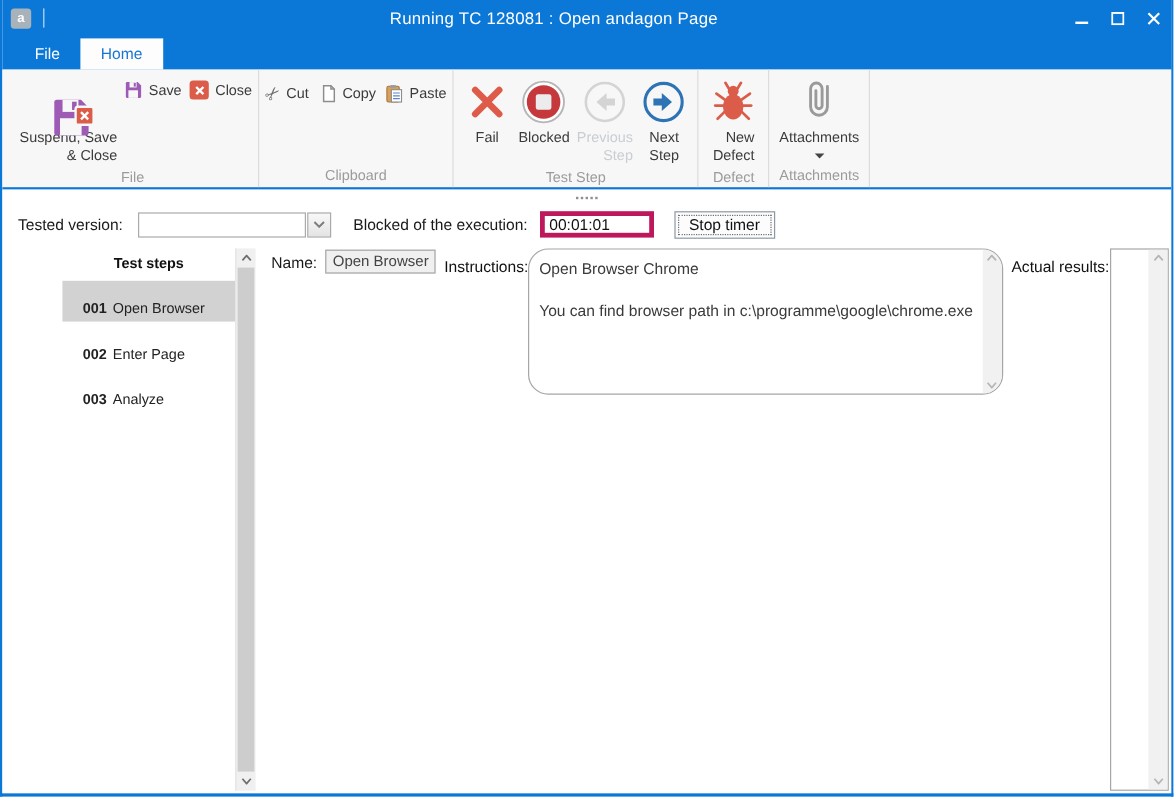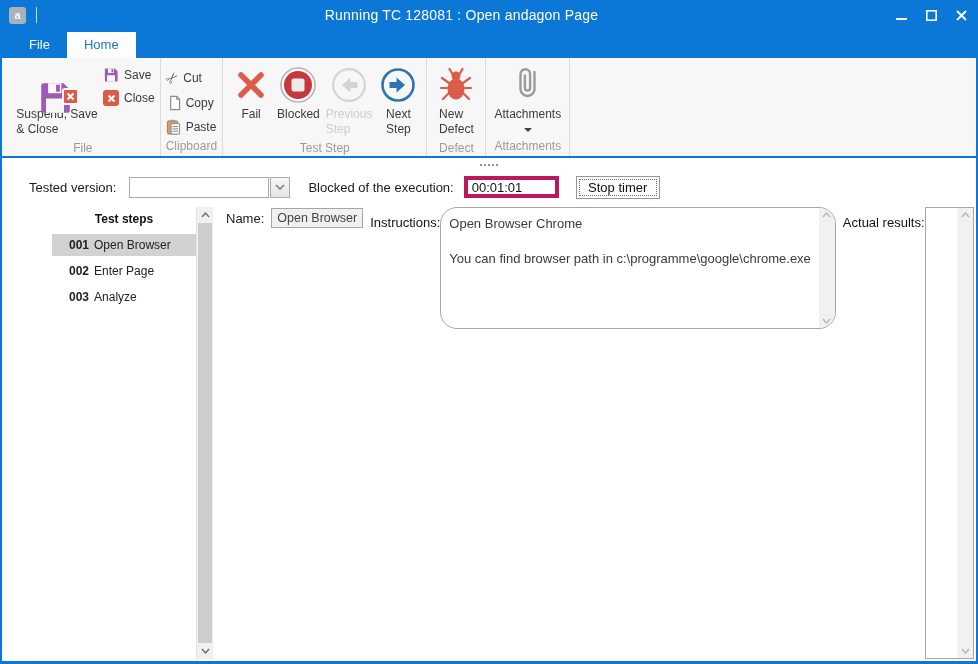--- a/index.html
+++ b/index.html
@@ -27,63 +27,63 @@
   .tab.active { background:#fdfdfd; color:#1976d2; }
 
   
   .ribbon { height:100px; background:#f7f7f7; border-bottom:2px solid #0b78d7;
     display:flex; align-items:stretch; padding-left:4px; flex:0 0 auto; }
   .rgroup { display:flex; flex-direction:column; border-right:1px solid #dcdcdc;
     padding:3px 5px 0; }
   .rgroup-content { flex:1; display:flex; align-items:flex-start; }
   .rgroup-label { text-align:center; color:#9b9b9b; font-size:12px; padding:2px 0 3px; }
   .bigbtn { display:flex; flex-direction:column; align-items:center; padding:2px 3px;
-    font-size:12px; color:#3b3b3b; text-align:left; white-space:pre-line; line-height:1.25; }
+    font-size:12px; color:#3b3b3b; text-align:right; white-space:pre-line; line-height:1.25; }
   .bigbtn .icon-wrap { height:44px; display:flex; align-items:center; justify-content:center; }
   .bigbtn.disabled { color:#c9ced3; }
-  .smallcol { display:flex; flex-direction:column; justify-content:flex-start; gap:7px; padding-top:6px; }
+  .smallcol { display:flex; flex-direction:row; justify-content:flex-start; gap:7px; padding-top:6px; }
   .smallbtn { display:flex; align-items:center; gap:5px; font-size:12px; color:#3b3b3b; }
   .suspend-icon-wrap { position:relative; width:40px; height:40px; }
   .suspend-badge { position:absolute; right:-2px; bottom:0; width:17px; height:17px;
     background:#da5c49; border:2px solid #f7f7f7; border-radius:3px;
     display:flex; align-items:center; justify-content:center; }
   .close-sq { width:16px; height:16px; background:#da5c49; border-radius:3px;
     display:flex; align-items:center; justify-content:center; }
   .cut-glyph { font-size:15px; color:#6f6f6f; display:inline-block; transform:rotate(-45deg); }
   .caret-down { width:0; height:0; border-left:4px solid transparent;
     border-right:4px solid transparent; border-top:4px solid #444; margin-top:6px; }
   .teststep-btn { min-width:46px; }
 
   
   .content { flex:1; display:flex; flex-direction:column; background:#fff; min-height:0; }
   .handle-row { height:14px; display:flex; align-items:center; justify-content:center; }
   .dots { display:flex; gap:2px; }
   .dots i { width:2px; height:2px; background:#8f8f8f; display:block; }
 
-  .toolbar-row { height:30px; display:flex; align-items:center; padding-left:27px; flex:0 0 auto; }
+  .toolbar-row { height:30px; display:flex; align-items:center; padding-left:13px; flex:0 0 auto; }
   .tb-label { font-size:13px; color:#1a1a1a; }
   .combo { display:flex; margin-left:13px; }
   .combo-field { width:140px; height:21px; border:1px solid #aaaaaa; background:#fff; }
   .combo-btn { width:20px; height:21px; margin-left:1px; border:1px solid #aaaaaa;
     background:linear-gradient(#f8f8f8,#e4e4e4); display:flex; align-items:center; justify-content:center; }
   .dur-label { margin-left:18px; }
   .time-field { width:95px; height:22px; border:4px solid #be185d; background:#fff;
     font-size:13px; color:#111; padding:2px 4px; margin-left:10px; display:flex; align-items:center; }
   .stop-btn { width:84px; height:23px; margin-left:17px; border:1px solid #8d9aa5;
     background:#fcfcfc; font-size:13px; color:#111; display:flex; align-items:center;
     justify-content:center; outline:1px dotted #6f6f6f; outline-offset:-4px; }
 
   .main { flex:1; display:flex; padding:5px 2px 2px 8px; gap:9px; min-height:0;margin-left:42px; }
 
   
   .steps-panel { width:161px; display:flex; flex:0 0 auto; }
   .steps-main { flex:1; display:flex; flex-direction:column; }
   .steps-header { font-size:12px; font-weight:bold; color:#111; text-align:center;
     padding:5px 0 8px; }
-  .step-item { display:flex; gap:5px; font-size:12px; color:#222; padding:4px 0 4px 17px;
+  .step-item { display:flex; gap:5px; font-size:12px; color:#222; padding:16px 0 4px 17px;
     margin-bottom:4px; align-items:baseline; }
   .step-item.selected { background:#d2d2d2; }
   .step-num { font-weight:bold; }
   .steps-scrollbar { width:17px; display:flex; flex-direction:column; background:#f0f0f0;
     border-left:1px solid #e3e3e3; }
   .sb-btn { height:16px; display:flex; align-items:center; justify-content:center; }
   .sb-track { flex:1; position:relative; }
   .sb-thumb { position:absolute; top:0; left:1px; right:1px; bottom:0; background:#cdcdcd; }
 
   

